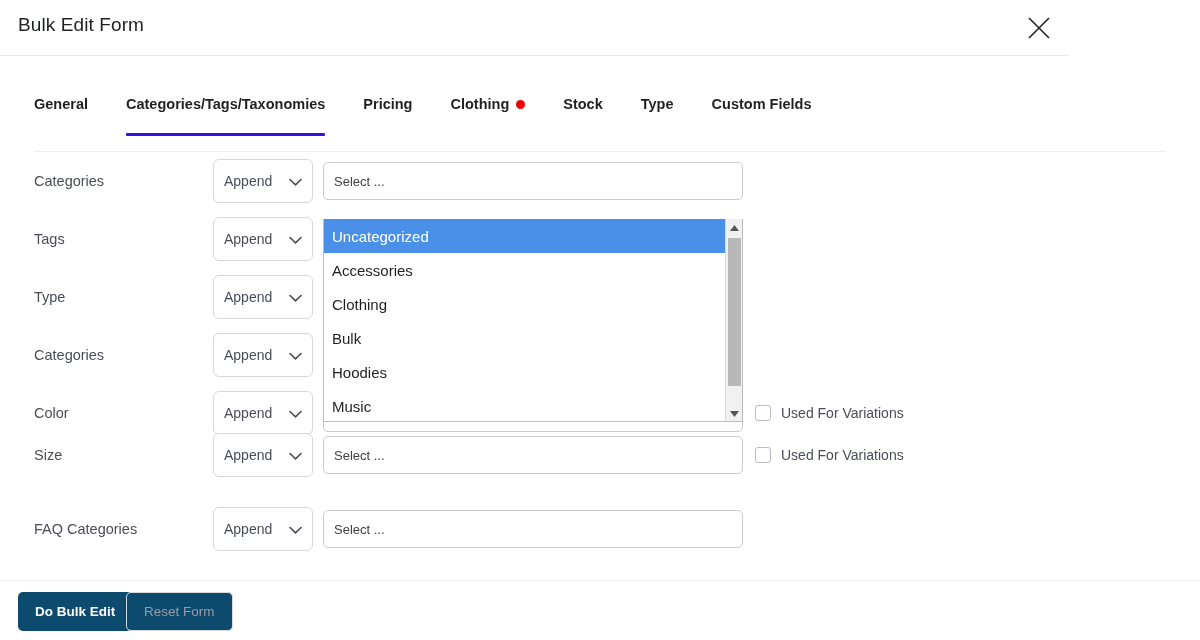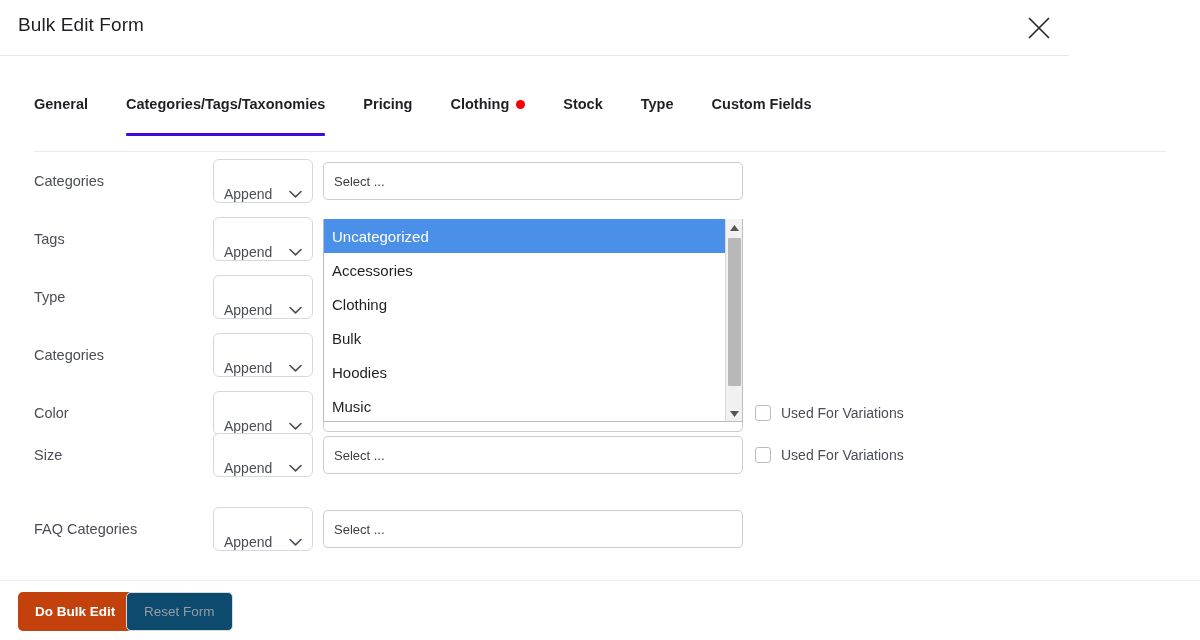--- a/index.html
+++ b/index.html
@@ -85,21 +85,21 @@
   .row-label {
     position: absolute; left: 34px;
     font-size: 14.5px; color: #4a4d55; font-weight: 400;
     white-space: nowrap;
   }
   .mode-select {
     position: absolute; left: 213px;
     width: 100px; height: 44px;
     border: 1px solid #d6d8dc; border-radius: 6px;
     background: #ffffff;
-    display: flex; align-items: flex-end;
+    display: flex; align-items: center;
     padding: 0 10px;
     cursor: pointer;
   }
   .mode-select .mode-text {
     font-size: 14px; color: #4a4d55; flex: 1;
   }
   .chev {
     width: 13px; height: 8px; flex: none;
   }
   .value-input {
@@ -174,21 +174,21 @@
   
   .footer {
     position: absolute; left: 0; top: 580px;
     width: 1200px; height: 60px;
     background: #ffffff;
     border-top: 1px solid #ededef;
   }
   .btn-primary {
     position: absolute; left: 18px; top: 11px;
     height: 39px; padding: 0 17px;
-    background: #c2410c; color: #ffffff;
+    background: #0c4a6e; color: #ffffff;
     border: none; border-radius: 5px;
     font-family: "Liberation Sans", sans-serif;
     font-size: 13.5px; font-weight: bold;
     display: flex; align-items: center;
     cursor: pointer;
   }
   .btn-secondary {
     position: absolute; left: 126px; top: 11px;
     height: 39px; padding: 0 17px;
     background: #0c4a6e; color: #9a9ca3;

